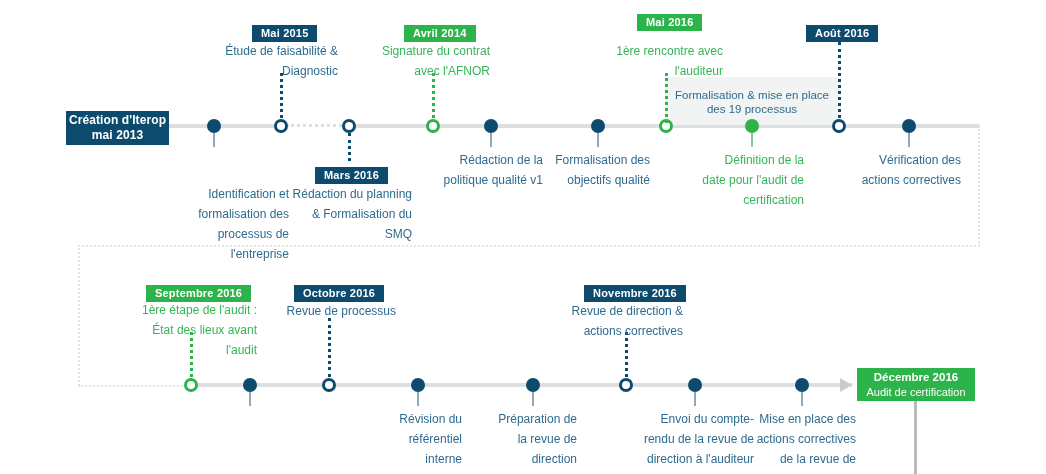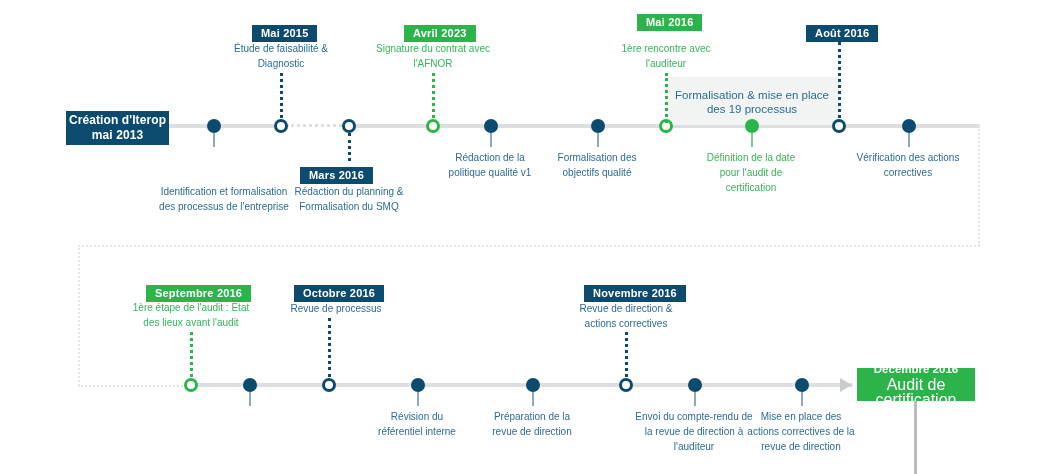--- a/index.html
+++ b/index.html
@@ -46,41 +46,41 @@
     position:absolute;box-sizing:border-box;
     color:#ffffff;font-size:11px;font-weight:bold;
     text-align:center;line-height:17px;height:17px;white-space:nowrap;
     padding:0 9px;letter-spacing:.2px;
   }
   .chip.navy{background:#0d4b6e;}
   .chip.green{background:#2cb34a;}
 
   
   .cap{
-    position:absolute;text-align:center;font-size:10px;line-height:15px;
+    position:absolute;text-align:right;font-size:12px;line-height:20px;
     color:#2e6b8f;white-space:normal;
   }
   .cap.green{color:#35b558;}
 
   
   .start-block{
     position:absolute;background:#0d4b6e;color:#ffffff;
     font-size:12px;font-weight:bold;line-height:15px;text-align:center;
     box-sizing:border-box;display:flex;flex-direction:column;
     align-items:center;justify-content:center;letter-spacing:.1px;
   }
   
   .end-block{
     position:absolute;background:#2cb34a;color:#ffffff;
     text-align:center;box-sizing:border-box;display:flex;
     flex-direction:column;align-items:center;justify-content:center;
     line-height:15px;
   }
   .end-block .t1{font-size:11.5px;font-weight:bold;}
-  .end-block .t2{font-size:16px;font-weight:normal;}
+  .end-block .t2{font-size:11px;font-weight:normal;}
   .end-stem{position:absolute;width:3px;background:#b9bcbe;}
 
   
   .band{
     position:absolute;background:#f2f3f3;box-sizing:border-box;
   }
   .band-label{
     position:absolute;text-align:center;font-size:11.5px;line-height:14px;
     color:#2e6b8f;
   }
@@ -114,27 +114,27 @@
   <div class="stem-solid" style="left:213px;top:133px;height:14px;"></div>
   <div class="cap" style="left:159px;top:136px;width:130px;margin-top:48px;">Identification et formalisation des processus de l'entreprise</div>
 
   <div class="node hollow-navy" style="left:274px;top:119px;"></div>
   <div class="stem-dotted" style="left:280px;top:73px;height:45px;"></div>
   <div class="cap" style="left:224px;top:41px;width:114px;">Étude de faisabilité &amp; Diagnostic</div>
   <div class="chip navy" style="left:252px;top:25px;">Mai 2015</div>
 
   <div class="node hollow-navy" style="left:342px;top:119px;"></div>
   <div class="stem-dotted" style="left:348px;top:133px;height:28px;"></div>
-  <div class="chip navy" style="left:300px;top:167px;">Mars 2016</div>
+  <div class="chip navy" style="left:315px;top:167px;">Mars 2016</div>
   <div class="cap" style="left:286px;top:184px;width:126px;">Rédaction du planning &amp; Formalisation du SMQ</div>
 
   <div class="node hollow-green" style="left:426px;top:119px;"></div>
   <div class="stem-dotted green" style="left:432px;top:73px;height:45px;"></div>
   <div class="cap green" style="left:376px;top:41px;width:114px;">Signature du contrat avec l'AFNOR</div>
-  <div class="chip green" style="left:404px;top:25px;">Avril 2023</div>
+  <div class="chip green" style="left:404px;top:25px;">Avril 2014</div>
 
   <div class="node filled-navy" style="left:484px;top:119px;"></div>
   <div class="stem-solid" style="left:490px;top:133px;height:14px;"></div>
   <div class="cap" style="left:437px;top:150px;width:106px;">Rédaction de la politique qualité v1</div>
 
   <div class="node filled-navy" style="left:591px;top:119px;"></div>
   <div class="stem-solid" style="left:597px;top:133px;height:14px;"></div>
   <div class="cap" style="left:544px;top:150px;width:106px;">Formalisation des objectifs qualité</div>
 
   <div class="node hollow-green" style="left:659px;top:119px;"></div>

